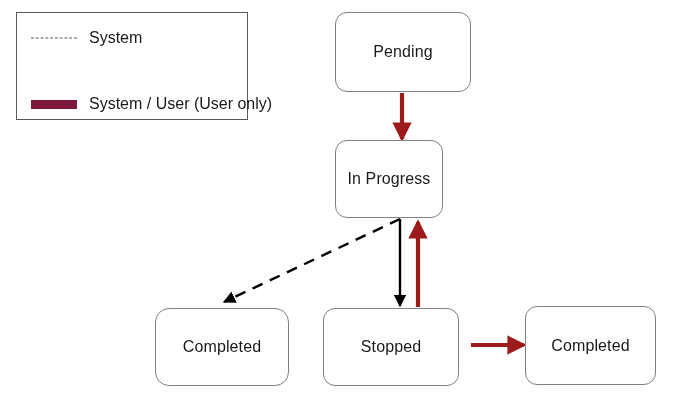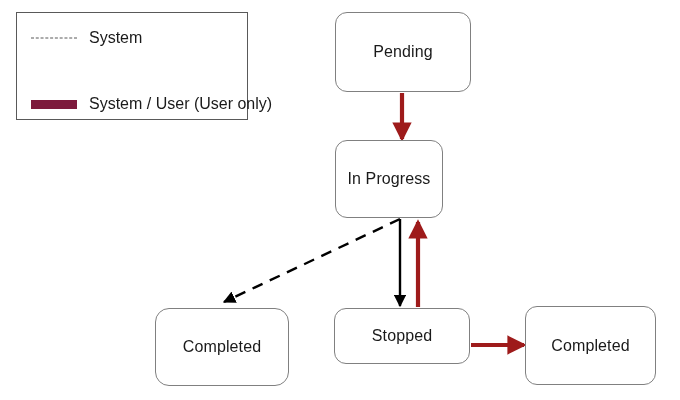--- a/index.html
+++ b/index.html
@@ -39,21 +39,21 @@
     font-family: "Liberation Sans", sans-serif;
     font-size: 16px;
     color: #1a1a1a;
     letter-spacing: 0.1px;
     white-space: nowrap;
   }
 
   #node-pending    { left: 335px; top: 12px;  width: 136px; height: 80px; }
   #node-inprogress { left: 335px; top: 140px; width: 108px; height: 78px; border-radius: 12px; }
   #node-completed  { left: 155px; top: 308px; width: 134px; height: 78px; border-radius: 14px; }
-  #node-stopped    { left: 334px; top: 308px; width: 136px; height: 56px; }
+  #node-stopped    { left: 323px; top: 308px; width: 136px; height: 78px; }
   #node-cancelled  { left: 525px; top: 306px; width: 131px; height: 79px; }
 
   
   #legend {
     position: absolute;
     left: 16px;
     top: 12px;
     width: 232px;
     height: 108px;
     box-sizing: border-box;

